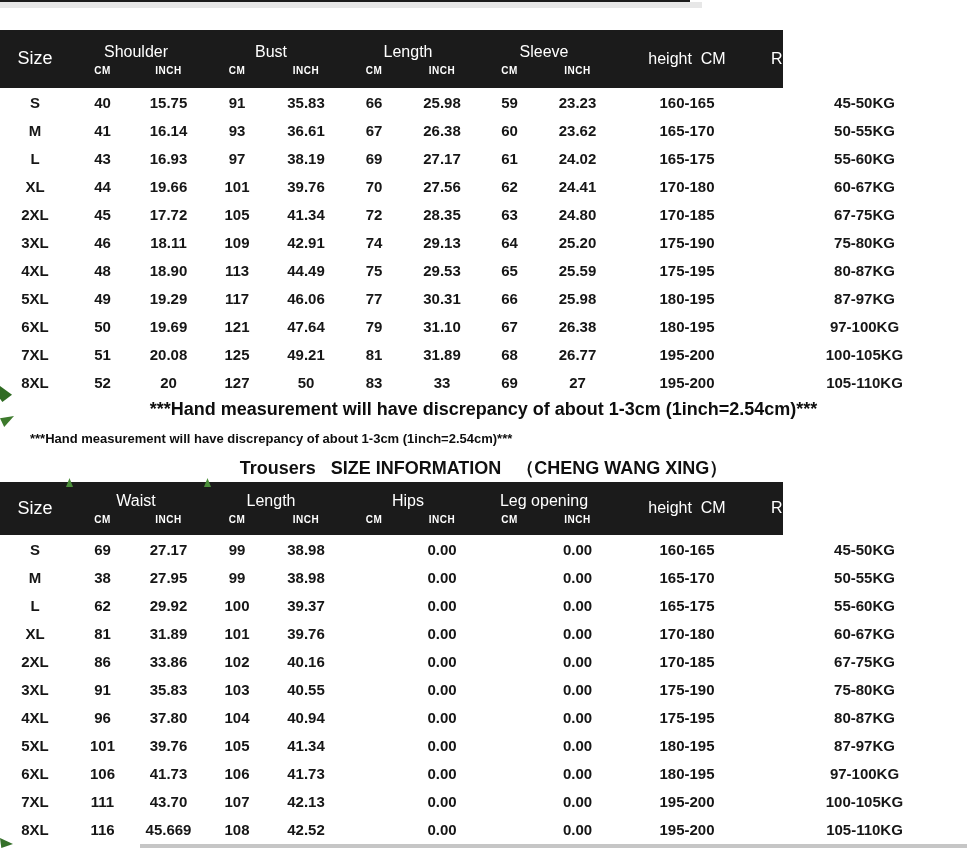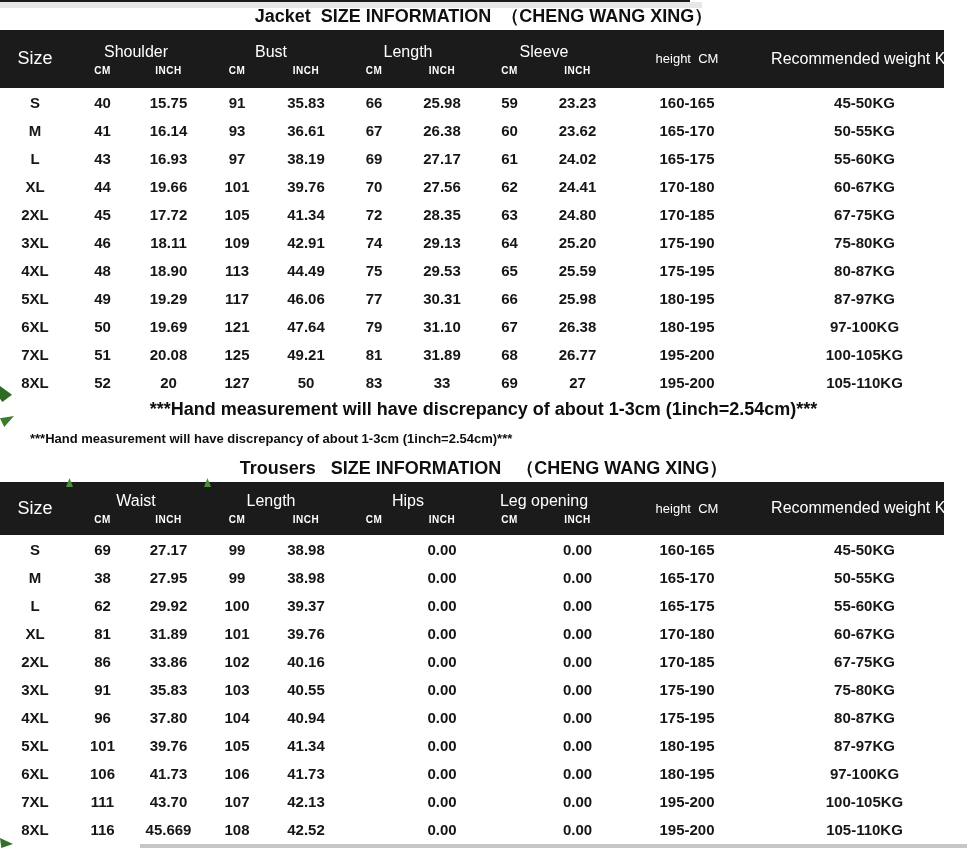--- a/index.html
+++ b/index.html
@@ -24,33 +24,33 @@
     font-size:18px; font-weight:700; color:#101010; white-space:pre; margin:0;
   }
   #jacket-title { top:4px; }
   #trousers-title { top:456px; }
 
   .grid {
     display:grid;
     grid-template-columns:70px 65px 67px 70px 68px 68px 68px 67px 69px 150px 205px;
   }
   .thead {
-    position:absolute; left:0; width:944px; background:#1b1b1b; color:#ffffff;
+    position:absolute; left:0; width:783px; background:#1b1b1b; color:#ffffff;
     grid-template-rows:55% 45%;
   }
   #jacket-header { top:30px; height:58px; }
   #trousers-header { top:482px; height:53px; }
 
   .h-size { grid-column:1; grid-row:1/3; display:flex; align-items:center; justify-content:center; font-size:18px; }
   .h-group { grid-row:1; display:flex; align-items:flex-end; justify-content:center; font-size:16px; padding-bottom:1px; }
   .g0 { grid-column:2/4; } .g1 { grid-column:4/6; } .g2 { grid-column:6/8; } .g3 { grid-column:8/10; }
   .h-unit { grid-row:2; display:flex; align-items:flex-start; justify-content:center; font-size:10px; font-weight:700; letter-spacing:.5px; padding-top:3px; }
   .u0 { grid-column:2; } .u1 { grid-column:3; } .u2 { grid-column:4; } .u3 { grid-column:5; }
   .u4 { grid-column:6; } .u5 { grid-column:7; } .u6 { grid-column:8; } .u7 { grid-column:9; }
-  .h-height { grid-column:10; grid-row:1/3; display:flex; align-items:center; justify-content:center; font-size:13px; white-space:pre; }
+  .h-height { grid-column:10; grid-row:1/3; display:flex; align-items:center; justify-content:center; font-size:16px; white-space:pre; }
   .h-weight { grid-column:11; grid-row:1/3; display:flex; align-items:center; justify-content:center; font-size:16px; }
 
   .tbody { position:absolute; left:0; width:967px; }
   #jacket-body { top:88px; }
   #trousers-body { top:535px; }
   .data-row { height:28px; }
   .cell {
     display:flex; align-items:center; justify-content:center;
     font-size:15px; font-weight:700; color:#161616; white-space:pre;
   }
@@ -65,21 +65,20 @@
   }
 </style>
 </head>
 <body>
 
 <div class="page">
 
   <div class="top-dark-line"></div>
   <div class="top-grey-strip"></div>
 
-  <h1 class="table-title" id="jacket-title">Jacket  SIZE INFORMATION  （CHENG WANG XING）</h1>
 
   <div class="grid thead" id="jacket-header">
     <div class="h-size">Size</div>
     <div class="h-group g1">Bust</div>
     <div class="h-group g0">Shoulder</div>
     <div class="h-group g2">Length</div>
     <div class="h-group g3">Sleeve</div>
     <div class="h-unit u0">CM</div>
     <div class="h-unit u1">INCH</div>
     <div class="h-unit u2">CM</div>

